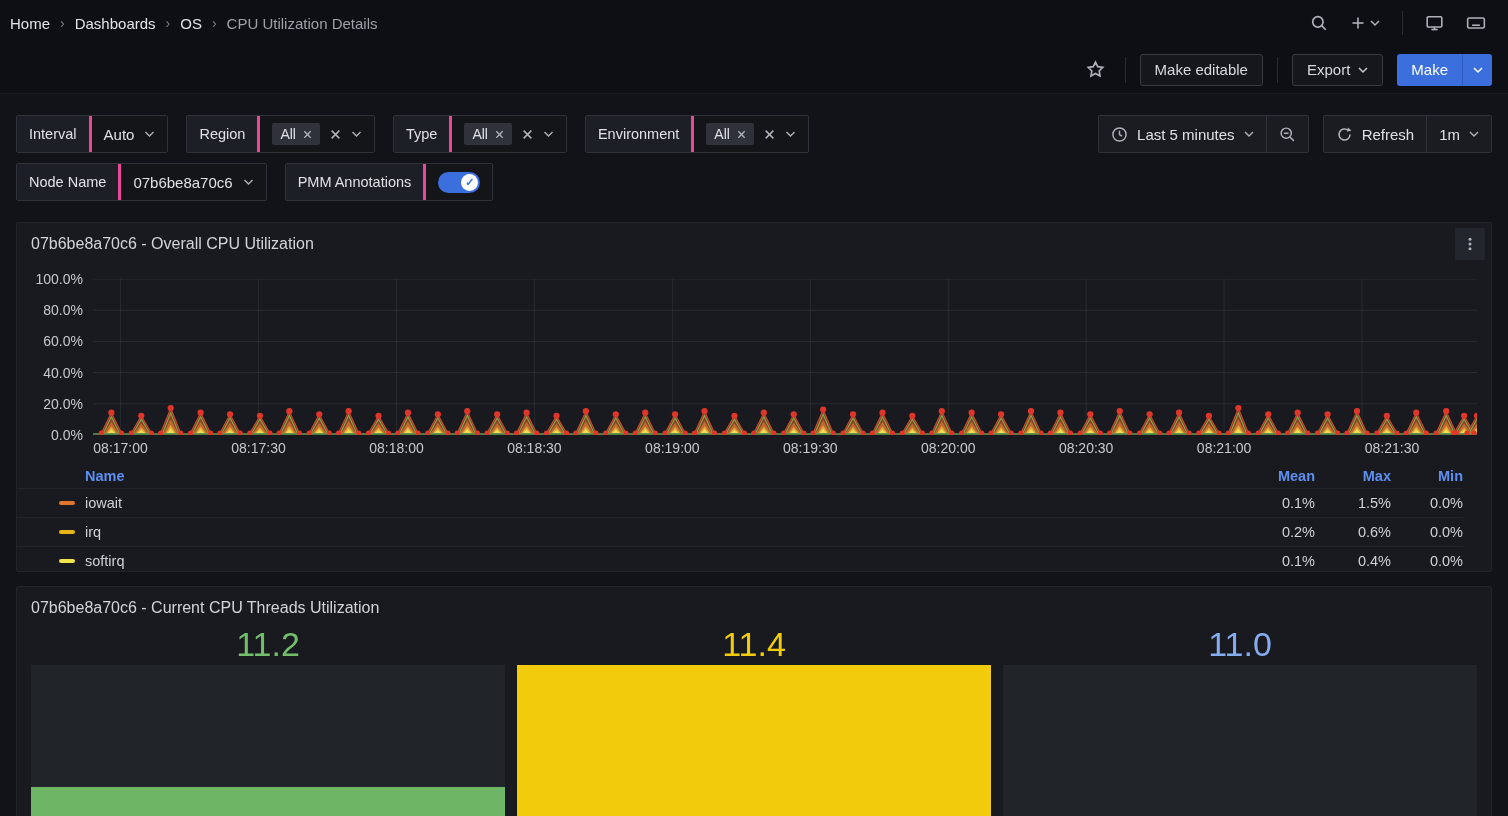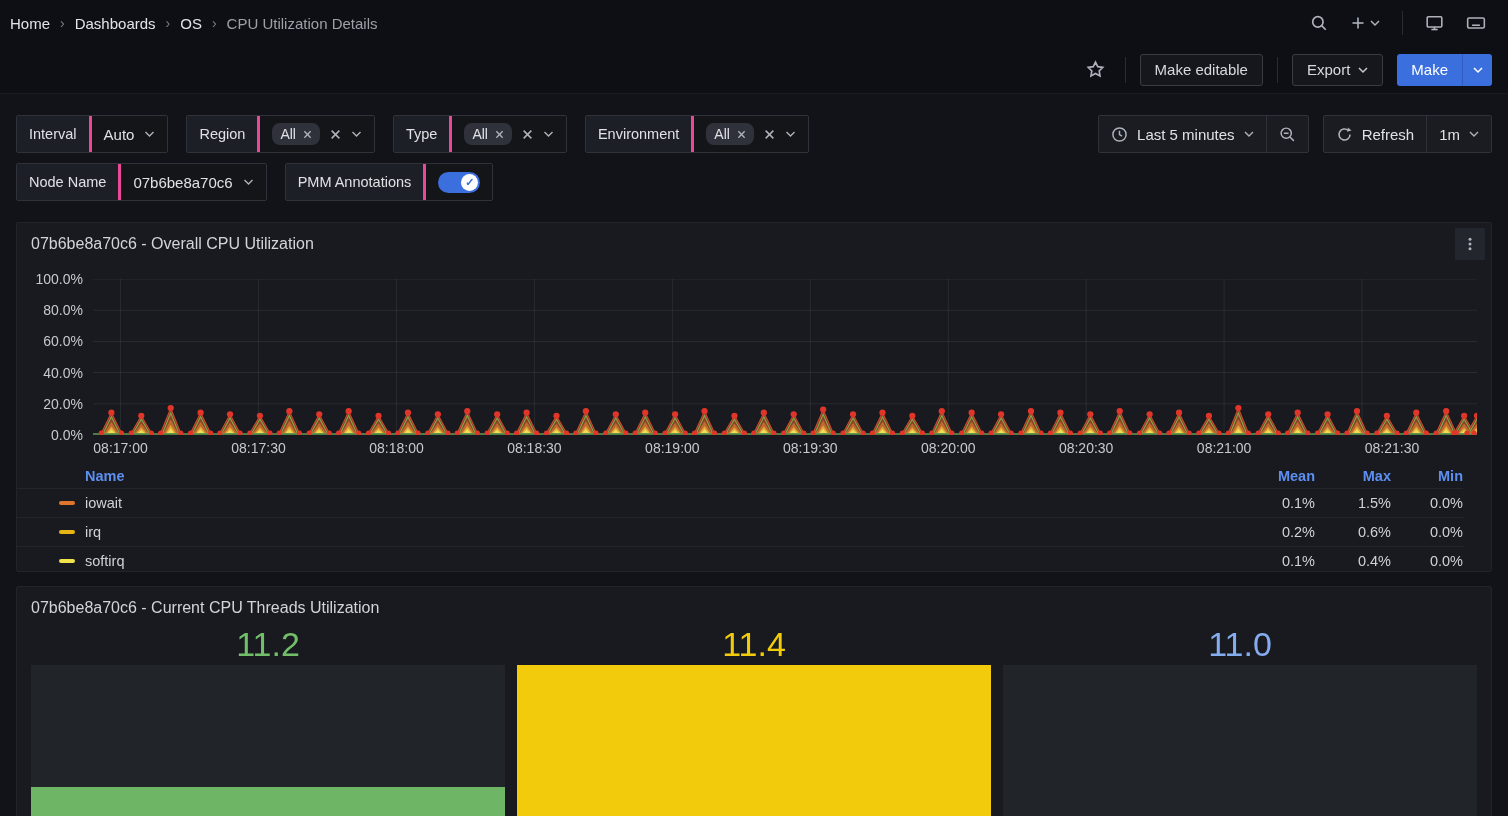--- a/index.html
+++ b/index.html
@@ -62,21 +62,21 @@
     display:flex; align-items:center; padding:0 12px; background:#1d1f26;
     font-size:14.5px; color:#e0e1e5; font-weight:500; border-right:3px solid #ec4899;
     white-space:nowrap;
   }
   .group-value {
     display:flex; align-items:center; gap:10px; padding:0 12px; background:#141519;
     font-size:15px; color:#e0e1e5; cursor:pointer; white-space:nowrap;
   }
   .chip {
     display:inline-flex; align-items:center; gap:7px; background:#2f323a;
-    border-radius:8px; padding:3px 8px; font-size:14px; color:#e0e1e5; cursor:pointer;
+    border-radius:2px; padding:3px 8px; font-size:14px; color:#e0e1e5; cursor:pointer;
   }
   .chip .icon, .clear-x.icon { cursor:pointer; }
   .spacer { flex:1; }
 
   .picker-group {
     display:inline-flex; align-items:stretch; height:38px;
     border:1px solid #2f323a; border-radius:2px; background:#1a1c22; overflow:hidden;
   }
   .picker-btn {
     display:flex; align-items:center; gap:9px; padding:0 12px; background:transparent;

